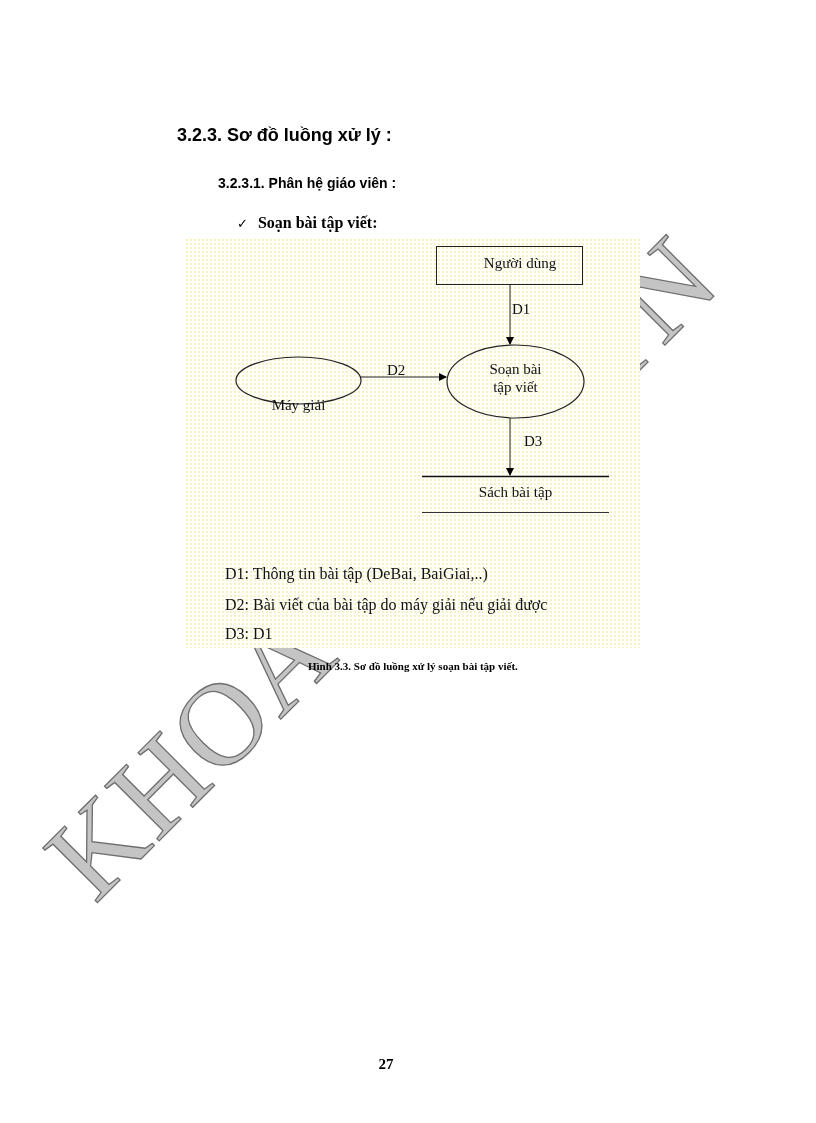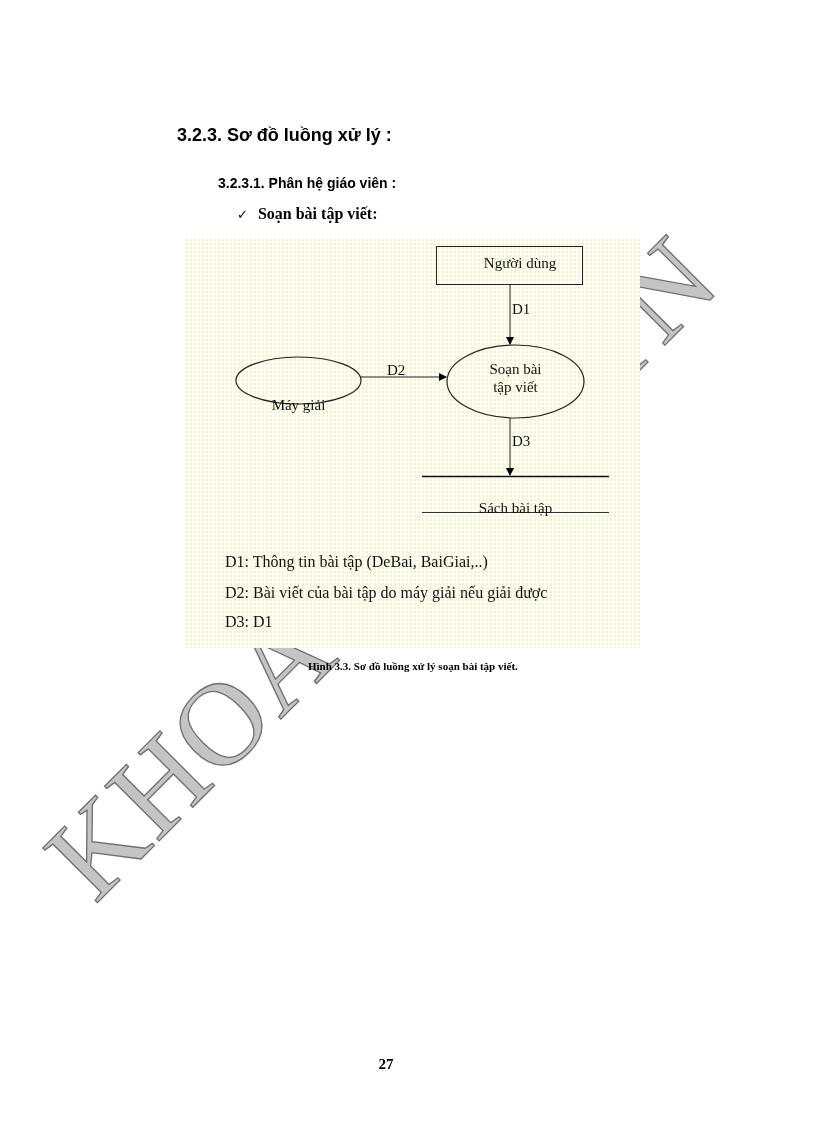--- a/index.html
+++ b/index.html
@@ -35,21 +35,21 @@
       z-index: 3;
     }
     .h-subsection {
       left: 218px; top: 175px;
       font-family: "Liberation Sans", sans-serif;
       font-weight: bold;
       font-size: 14px;
       z-index: 3;
     }
     .bullet {
-      left: 237px; top: 205px;
+      left: 237px; top: 214px;
       font-family: "Liberation Serif", serif;
       font-weight: bold;
       font-size: 16px;
       z-index: 3;
     }
     .bullet .check {
       font-weight: normal;
       font-family: "DejaVu Sans", sans-serif;
       font-size: 13px;
       margin-right: 10px;
@@ -82,20 +82,21 @@
       line-height: 1.1;
     }
 
     .legend {
       left: 225px;
       font-family: "Liberation Serif", serif;
       font-size: 16px;
       color: #111;
       z-index: 4;
       white-space: nowrap;
+      margin-top: 12px;
     }
 
     .caption {
       left: 308px; top: 660px;
       font-family: "Liberation Serif", serif;
       font-weight: bold;
       font-size: 11px;
       z-index: 4;
       white-space: nowrap;
     }
@@ -151,22 +152,22 @@
   <line x1="422" y1="476.5" x2="609" y2="476.5" stroke="#111" stroke-width="1.3"></line>
   <line x1="422" y1="512.5" x2="609" y2="512.5" stroke="#333" stroke-width="1"></line>
 </svg>
 
 <div class="dlabel" style="left:436px; top:255px; width:168px;">Người dùng</div>
 <div class="dlabel" style="left:512px; top:301px;">D1</div>
 <div class="dlabel" style="left:236px; top:369px; width:125px;margin-top:28px;">Máy giải</div>
 <div class="dlabel" style="left:387px; top:362px;">D2</div>
 <div class="dlabel" style="left:447px; top:361px; width:137px;">Soạn bài</div>
 <div class="dlabel" style="left:447px; top:379px; width:137px;">tập viết</div>
-<div class="dlabel" style="left:512px; top:433px;">D3</div>
-<div class="dlabel" style="left:422px; top:484px; width:187px;margin-top:16px;">Sách bài tập</div>
+<div class="dlabel" style="left:512px; top:433px;padding-left:12px;">D3</div>
+<div class="dlabel" style="left:422px; top:484px; width:187px;">Sách bài tập</div>
 
 <div class="abs legend" style="top:553px;">D1: Thông tin bài tập (DeBai, BaiGiai,..)</div>
 <div class="abs legend" style="top:584px;">D2: Bài viết của bài tập do máy giải nếu giải được</div>
 <div class="abs legend" style="top:613px;text-align:right;">D3: D1</div>
 
 <div class="abs caption">Hình 3.3. Sơ đồ luồng xử lý soạn bài tập viết.</div>
 
 <div class="abs page-number">27</div>
 
 </body></html>

